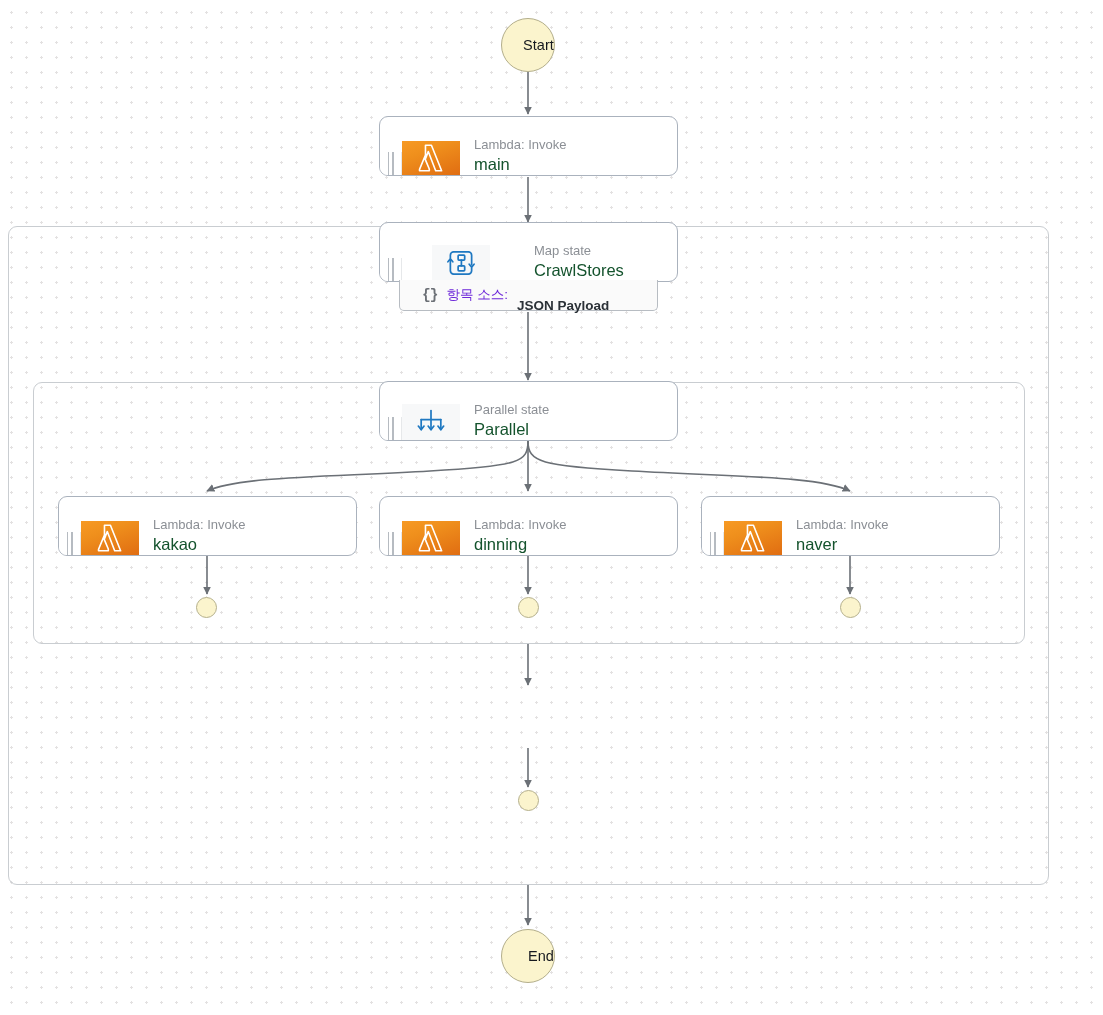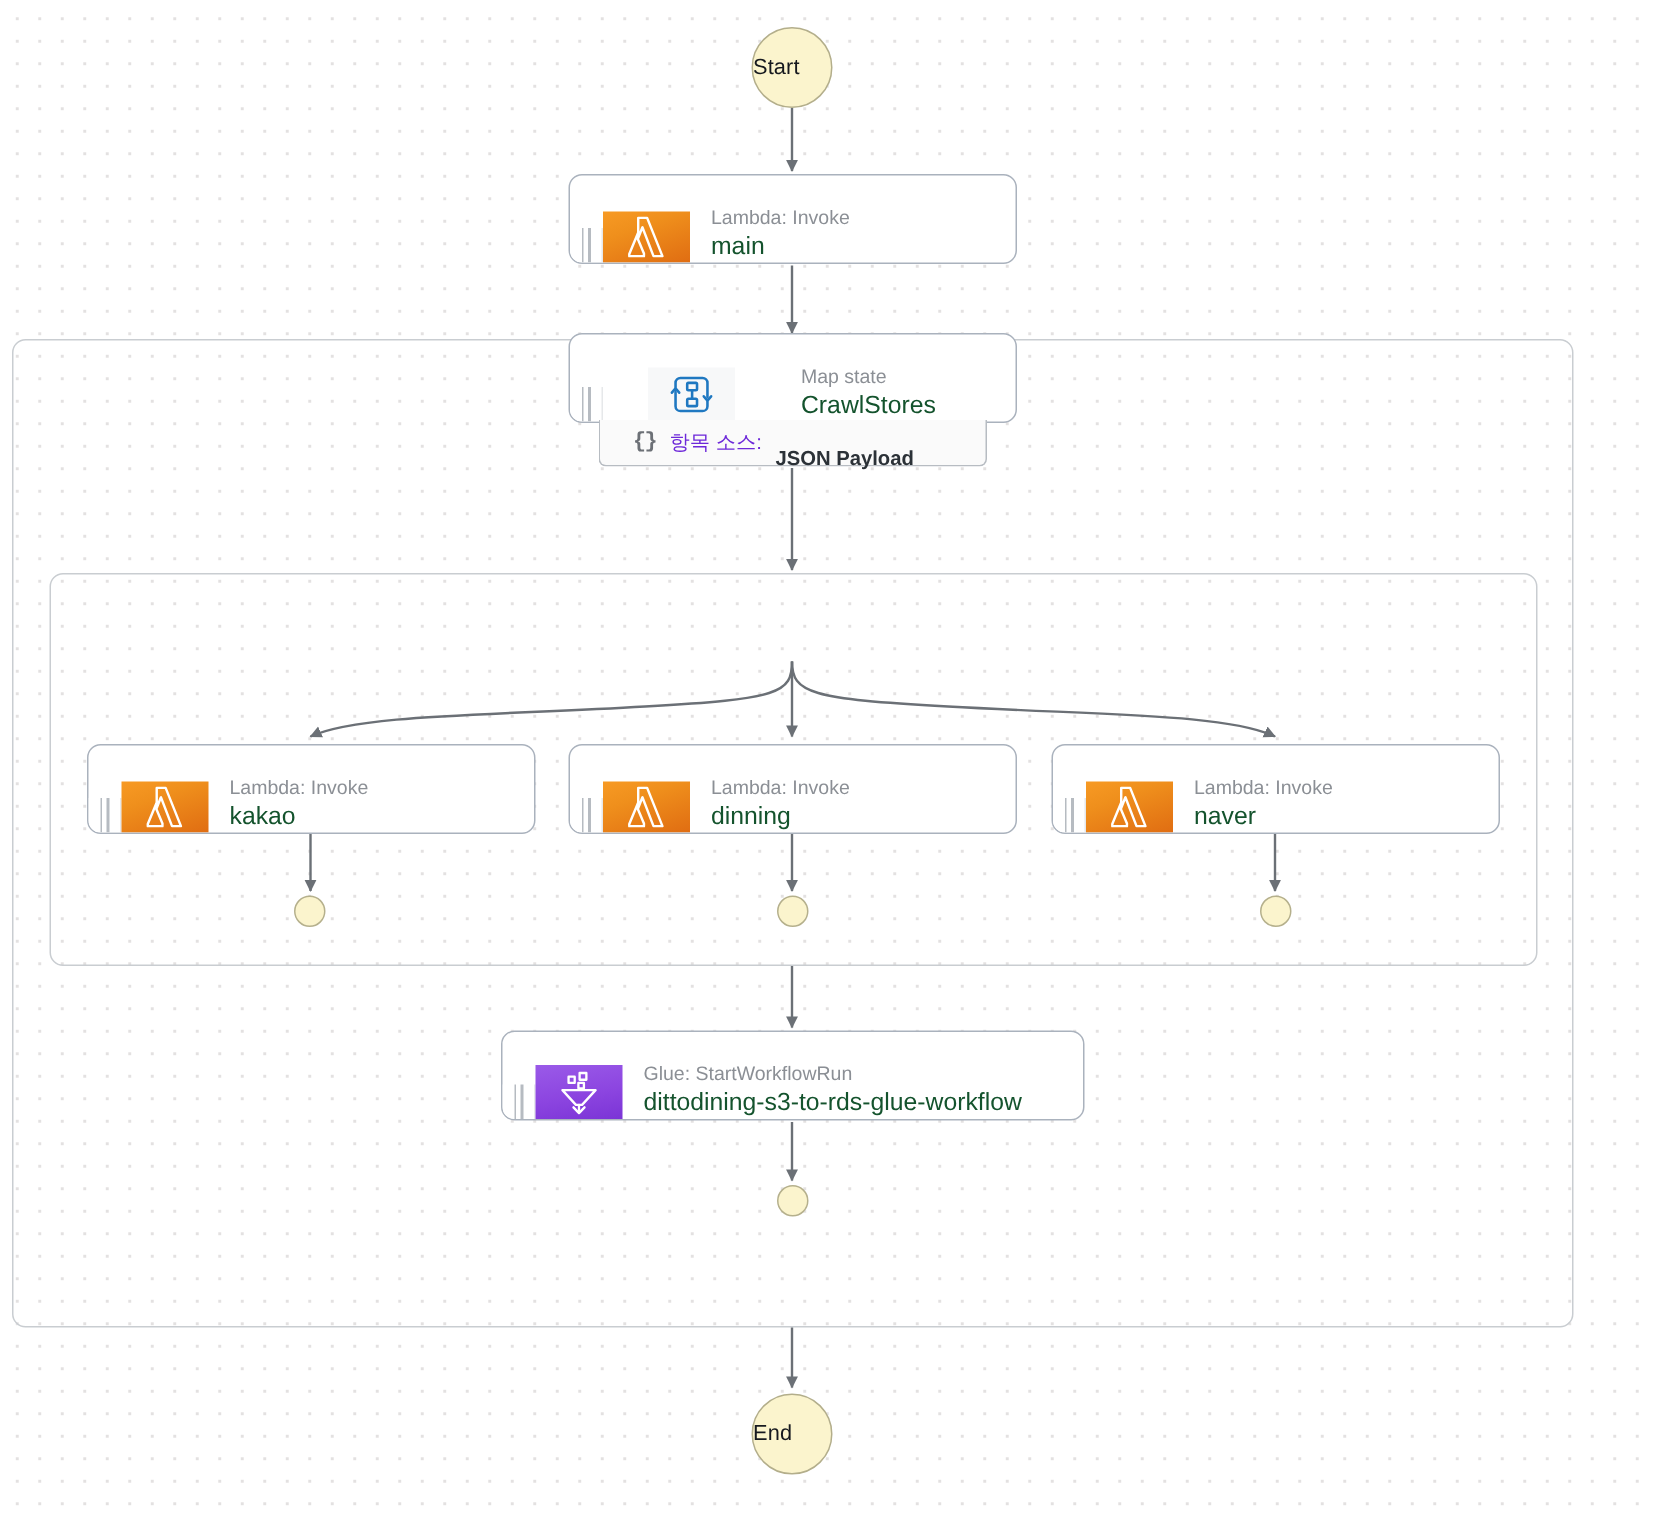--- a/index.html
+++ b/index.html
@@ -44,21 +44,21 @@
 
   
   .terminal {
     position: absolute;
     border-radius: 50%;
     background: #fbf4cd;
     border: 1px solid #b3ae8b;
     box-sizing: border-box;
     display: flex;
     align-items: center;
-    justify-content: flex-start;
+    justify-content: flex-end;
     color: #16191f;
     font-size: 14.5px;
     letter-spacing: .1px;
   }
   .terminal.big { width: 54px; height: 54px; }
   .terminal.small { width: 21px; height: 21px; border-color: #b5b08c; }
 
   
   .node {
     position: absolute;
@@ -244,20 +244,43 @@
       <div class="title">CrawlStores</div>
     </div>
   </div>
 
   <div class="subbar" style="left:399px; top:280px; width:259px;">
     <span class="braces">{}</span>
     <span class="src-label">항목 소스:</span>
     <span class="src-value">JSON Payload</span>
   </div>
 
+  <div class="node" style="left:379px; top:381px; width:299px;">
+    <div class="grip">
+        <i></i>
+        <i></i>
+      </div>
+    <div class="badge plain">
+      <svg class="icon" width="36" height="36" viewBox="0 0 44 44" xmlns="http://www.w3.org/2000/svg">
+        <g fill="none" stroke="#1f78c1" stroke-width="2.1" stroke-linecap="round" stroke-linejoin="round">
+          <path d="M22 8 L22 31"></path>
+          <path d="M10 19 L10 31"></path>
+          <path d="M34 19 L34 31"></path>
+          <path d="M10 19 L34 19"></path>
+          <path d="M6.5 27 L10 31.5 L13.5 27"></path>
+          <path d="M18.5 27 L22 31.5 L25.5 27"></path>
+          <path d="M30.5 27 L34 31.5 L37.5 27"></path>
+        </g>
+      </svg>
+    </div>
+    <div class="labels">
+      <div class="kind">Parallel state</div>
+      <div class="title">Parallel</div>
+    </div>
+  </div>
 
   <div class="node" style="left:58px; top:496px; width:299px;">
     <div class="grip">
         <i></i>
         <i></i>
       </div>
     <div class="badge lambda">
       <svg class="icon" width="34" height="34" viewBox="0 0 40 40" xmlns="http://www.w3.org/2000/svg">
         <path d="M13.5 5 L20.5 5 L32.5 35 L25.5 35 L16.8 12.4 L13.2 21.6 L18.0 33.0 L18.0 35 L6.5 35 L6.5 33.4 L13.5 16.5 Z" fill="none" stroke="#ffffff" stroke-width="1.9" stroke-linejoin="round"></path>
       </svg>
@@ -297,42 +320,20 @@
     <div class="labels">
       <div class="kind">Lambda: Invoke</div>
       <div class="title">naver</div>
     </div>
   </div>
 
   <div class="terminal small" style="left:196px; top:597px;"></div>
   <div class="terminal small" style="left:518px; top:597px;"></div>
   <div class="terminal small" style="left:840px; top:597px;"></div>
 
-  <div class="node" style="left:334px; top:687px; width:389px;">
-    <div class="grip">
-        <i></i>
-        <i></i>
-      </div>
-    <div class="badge glue">
-      <svg class="icon" width="36" height="36" viewBox="0 0 44 44" xmlns="http://www.w3.org/2000/svg">
-        <g fill="none" stroke="#ffffff" stroke-width="1.9" stroke-linejoin="round" stroke-linecap="round">
-          <rect x="13.5" y="9.5" width="5" height="5"></rect>
-          <rect x="22.5" y="6.5" width="5.5" height="5.5"></rect>
-          <rect x="21.5" y="14.5" width="4.5" height="4.5"></rect>
-          <path d="M8.5 20.5 L35.5 20.5 L24.5 32.5 L19.5 32.5 Z"></path>
-          <path d="M22 32.5 L22 38.5"></path>
-          <path d="M17.5 34.5 L22 39.2 L26.5 34.5"></path>
-        </g>
-      </svg>
-    </div>
-    <div class="labels">
-      <div class="kind">Glue: StartWorkflowRun</div>
-      <div class="title">dittodining-s3-to-rds-glue-workflow</div>
-    </div>
-  </div>
 
   <div class="terminal small" style="left:518px; top:790px;"></div>
 
   <div class="terminal big" style="left:501px; top:929px;">
     <span>End</span>
   </div>
 
 </div>
 
 </body></html>

